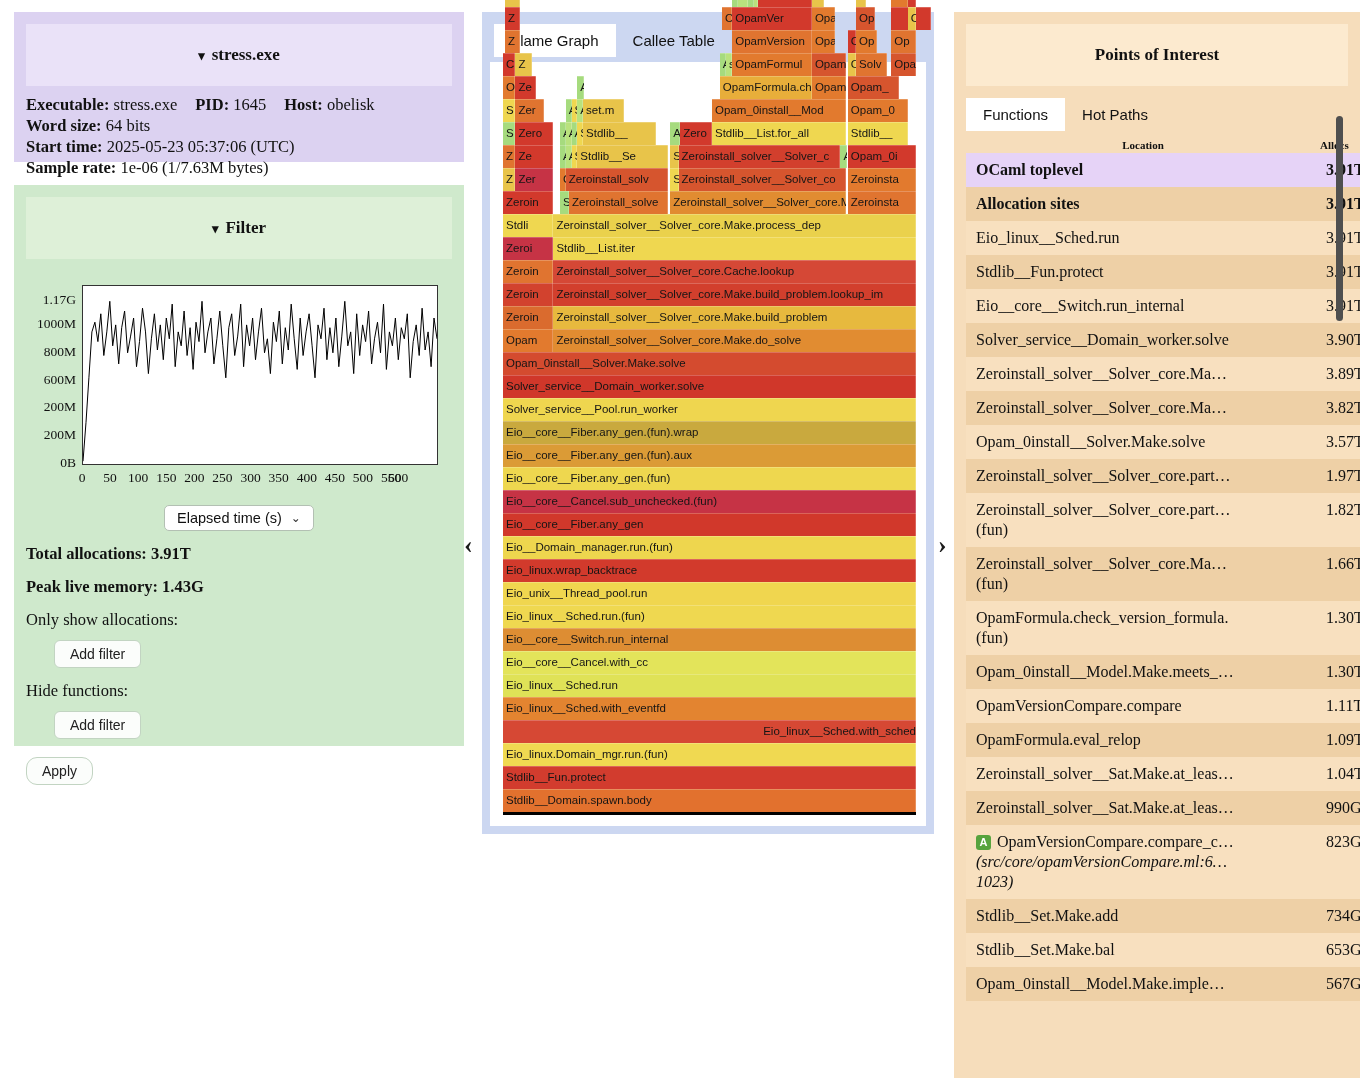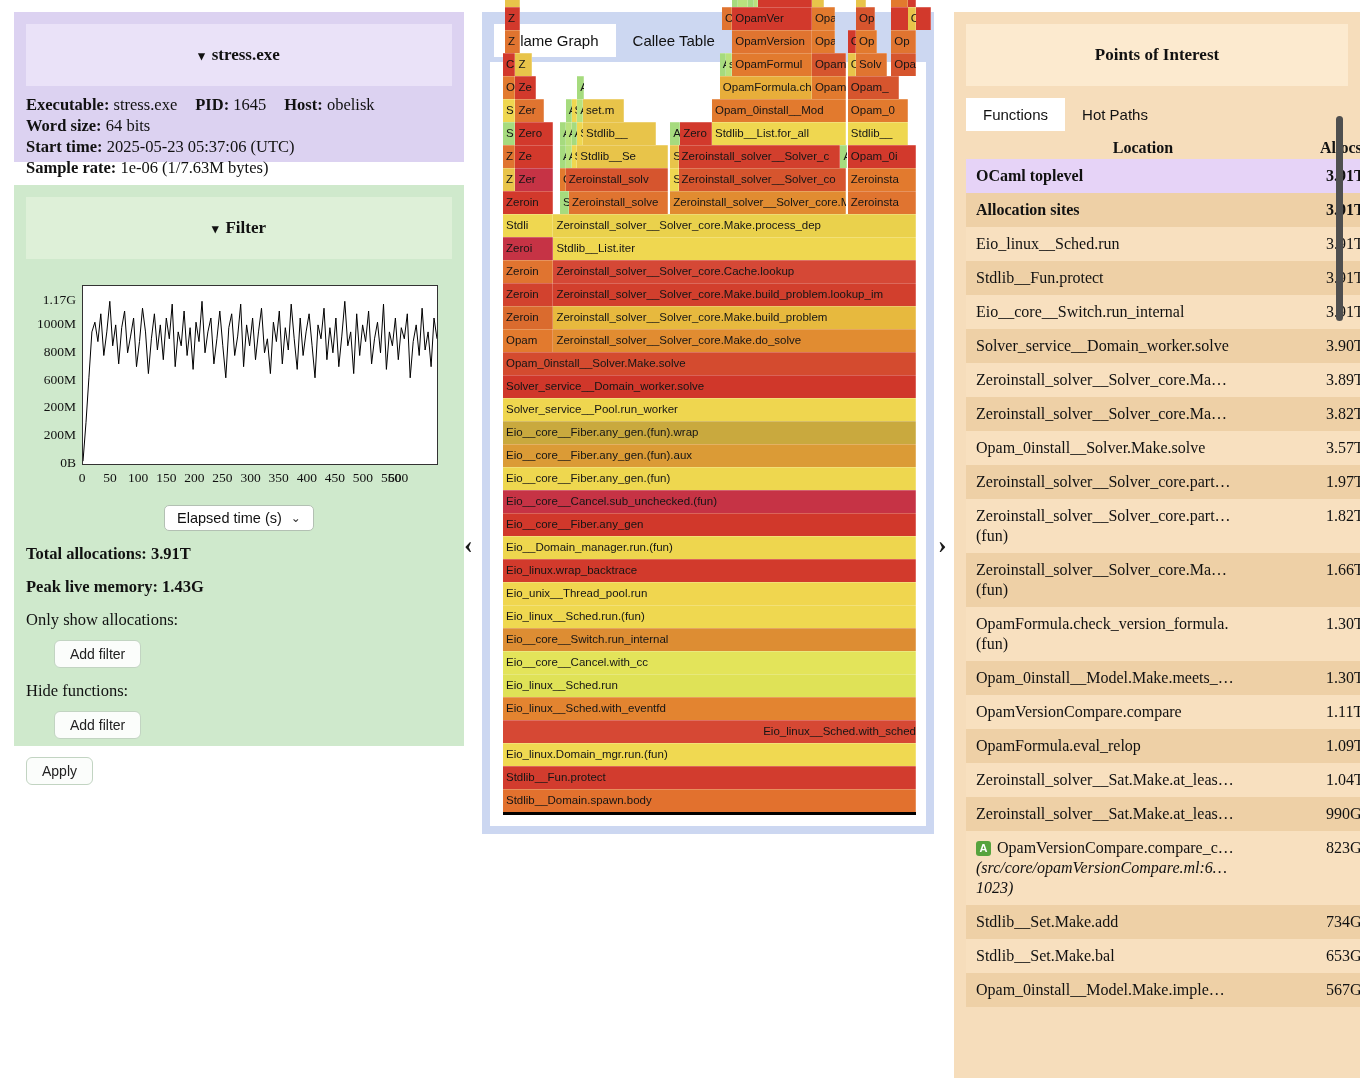--- a/index.html
+++ b/index.html
@@ -46,21 +46,21 @@
     padding:4px 12px; font-family:"Liberation Sans", sans-serif; font-size:14.5px;
   }
   .chev { font-size:12px; color:#333; }
   .ftext { font-size:16.5px; margin:13px 0 0 12px; }
   .bold { font-weight:bold; }
   .btn {
     display:block; margin:10px 0 0 40px; padding:5px 15px;
     background:#fbfdfb; border:1px solid #c2d4c2; border-radius:6px;
     font-family:"Liberation Sans", sans-serif; font-size:14px; color:#222;
   }
-  .btn.apply { margin:18px 0 12px 12px; }
+  .btn.apply { margin:18px 0 12px 12px;border-radius:11px; }
 
   
   #flame-panel { left:482px; top:12px; width:452px; height:822px; background:#ccd7f1; }
   .tabbar {
     display:flex; margin:12px 0 0 12px;
     font-family:"Liberation Sans", sans-serif; font-size:15px;
   }
   .tab { padding:8px 17px; white-space:nowrap; }
   .tab.active { background:#fff; }
   .tab.disabled { color:#c2410c; }
@@ -76,21 +76,21 @@
   .arrow {
     position:absolute; font-size:26px; font-weight:bold; color:#1a1a1a; top:530px;
   }
   #left-arrow { left:464px; }
   #right-arrow { left:938px; }
 
   
   #poi-panel { left:954px; top:12px; width:406px; height:1066px; background:#f6ddbb; }
   #poi-panel .panel-header { background:#fceacf; }
   #poi-table-header {
-    display:flex; margin:8px 0 2px 12px; font-weight:bold; font-size:16px;
+    display:flex; margin:8px 0 2px 12px; font-weight:bold; font-size:11px;
   }
   #poi-table-header .loc { flex:1; text-align:center; }
   #poi-table-header .alloc { width:40px; flex:none; white-space:nowrap; }
   #poi-rows { margin-left:12px; }
   .poi-row { display:flex; padding:7px 0 7px 10px; font-size:16px; line-height:20px; }
   .pname { flex:1; padding-right:4px; }
   .pval { width:34px; flex:none; overflow:hidden; white-space:nowrap; }
   .it { font-style:italic; }
   .abadge {
     display:inline-block; width:15px; height:15px; margin-right:6px;

